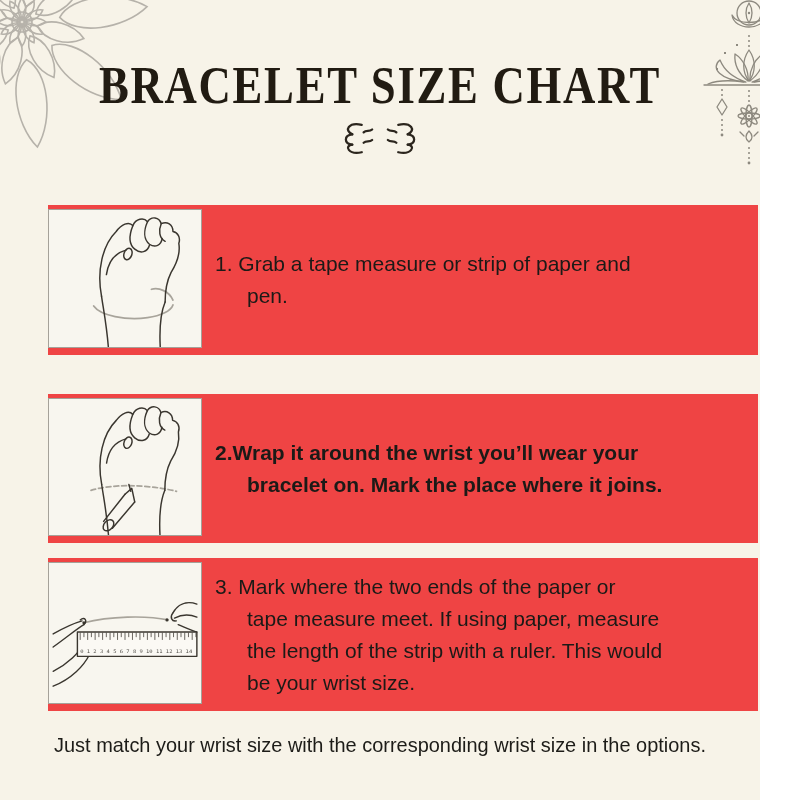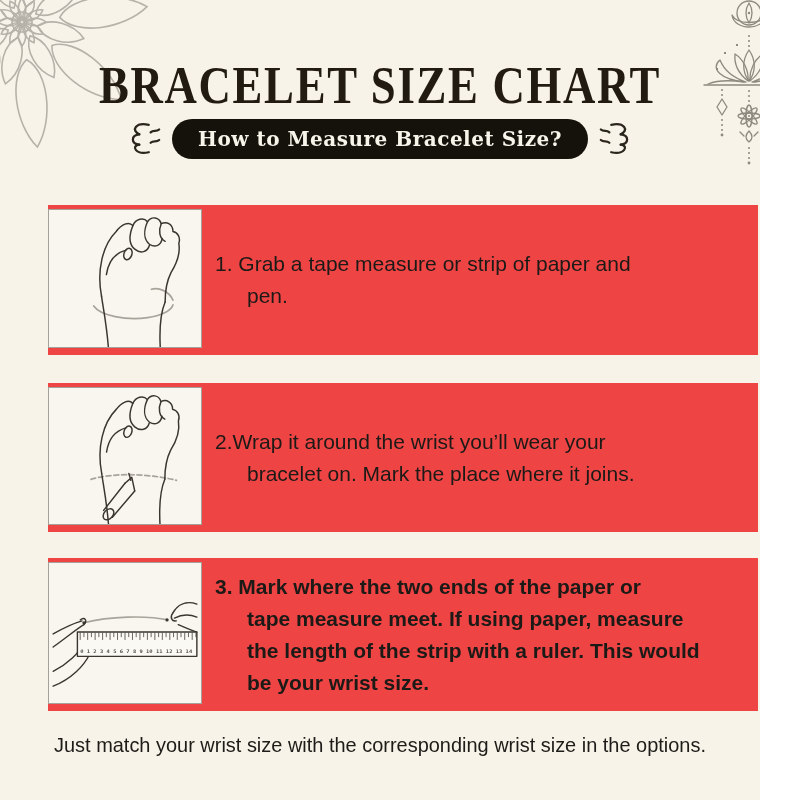--- a/index.html
+++ b/index.html
@@ -26,22 +26,22 @@
   .flourish{width:36px;height:42px;flex:0 0 auto;}
   .flourish.right{transform:scaleX(-1);}
   .badge{
     background:#15120b;color:#f7f4ea;border-radius:22px;
     font-family:"DejaVu Serif",serif;font-weight:700;font-size:20px;
     letter-spacing:.5px;padding:8px 26px;line-height:24px;white-space:nowrap;
   }
   
   .row{position:absolute;left:48px;width:710px;background:#ef4444;}
   .row1{top:205px;height:150px;}
-  .row2{top:383px;height:149px;}
-  .row3{top:558px;height:153px;font-weight:bold;}
+  .row2{top:394px;height:149px;font-weight:bold;}
+  .row3{top:558px;height:153px;}
   .illus-box{
     position:absolute;left:0;top:4px;bottom:7px;width:152px;
     background:#f8f6ef;border:1px solid #a5a199;
   }
   .illus-box svg{width:100%;height:100%;display:block;}
   .step-text{
     position:absolute;left:167px;top:50%;transform:translateY(-50%);
     width:600px;font-size:21px;line-height:32px;color:#1b1a17;
     padding-left:32px;text-indent:-32px;white-space:pre-line;
   }
@@ -169,21 +169,20 @@
   <div class="subtitle-row">
     <svg class="flourish" viewBox="0 0 38 42">
       <g class="flr">
         <path d="M24,6 C10,3 5,12 14,16"></path>
         <path d="M14,16 C5,17 5,26 14,27"></path>
         <path d="M14,27 C5,28 10,38 24,35"></path>
         <path d="M26,14 C29,11 32,14 35,11"></path>
         <path d="M26,25 C29,22 32,25 35,22"></path>
       </g>
     </svg>
-    <div class="badge">How to Measure Bracelet Size?</div>
     <svg class="flourish right" viewBox="0 0 38 42">
       <g class="flr">
         <path d="M24,6 C10,3 5,12 14,16"></path>
         <path d="M14,16 C5,17 5,26 14,27"></path>
         <path d="M14,27 C5,28 10,38 24,35"></path>
         <path d="M26,14 C29,11 32,14 35,11"></path>
         <path d="M26,25 C29,22 32,25 35,22"></path>
       </g>
     </svg>
   </div>

